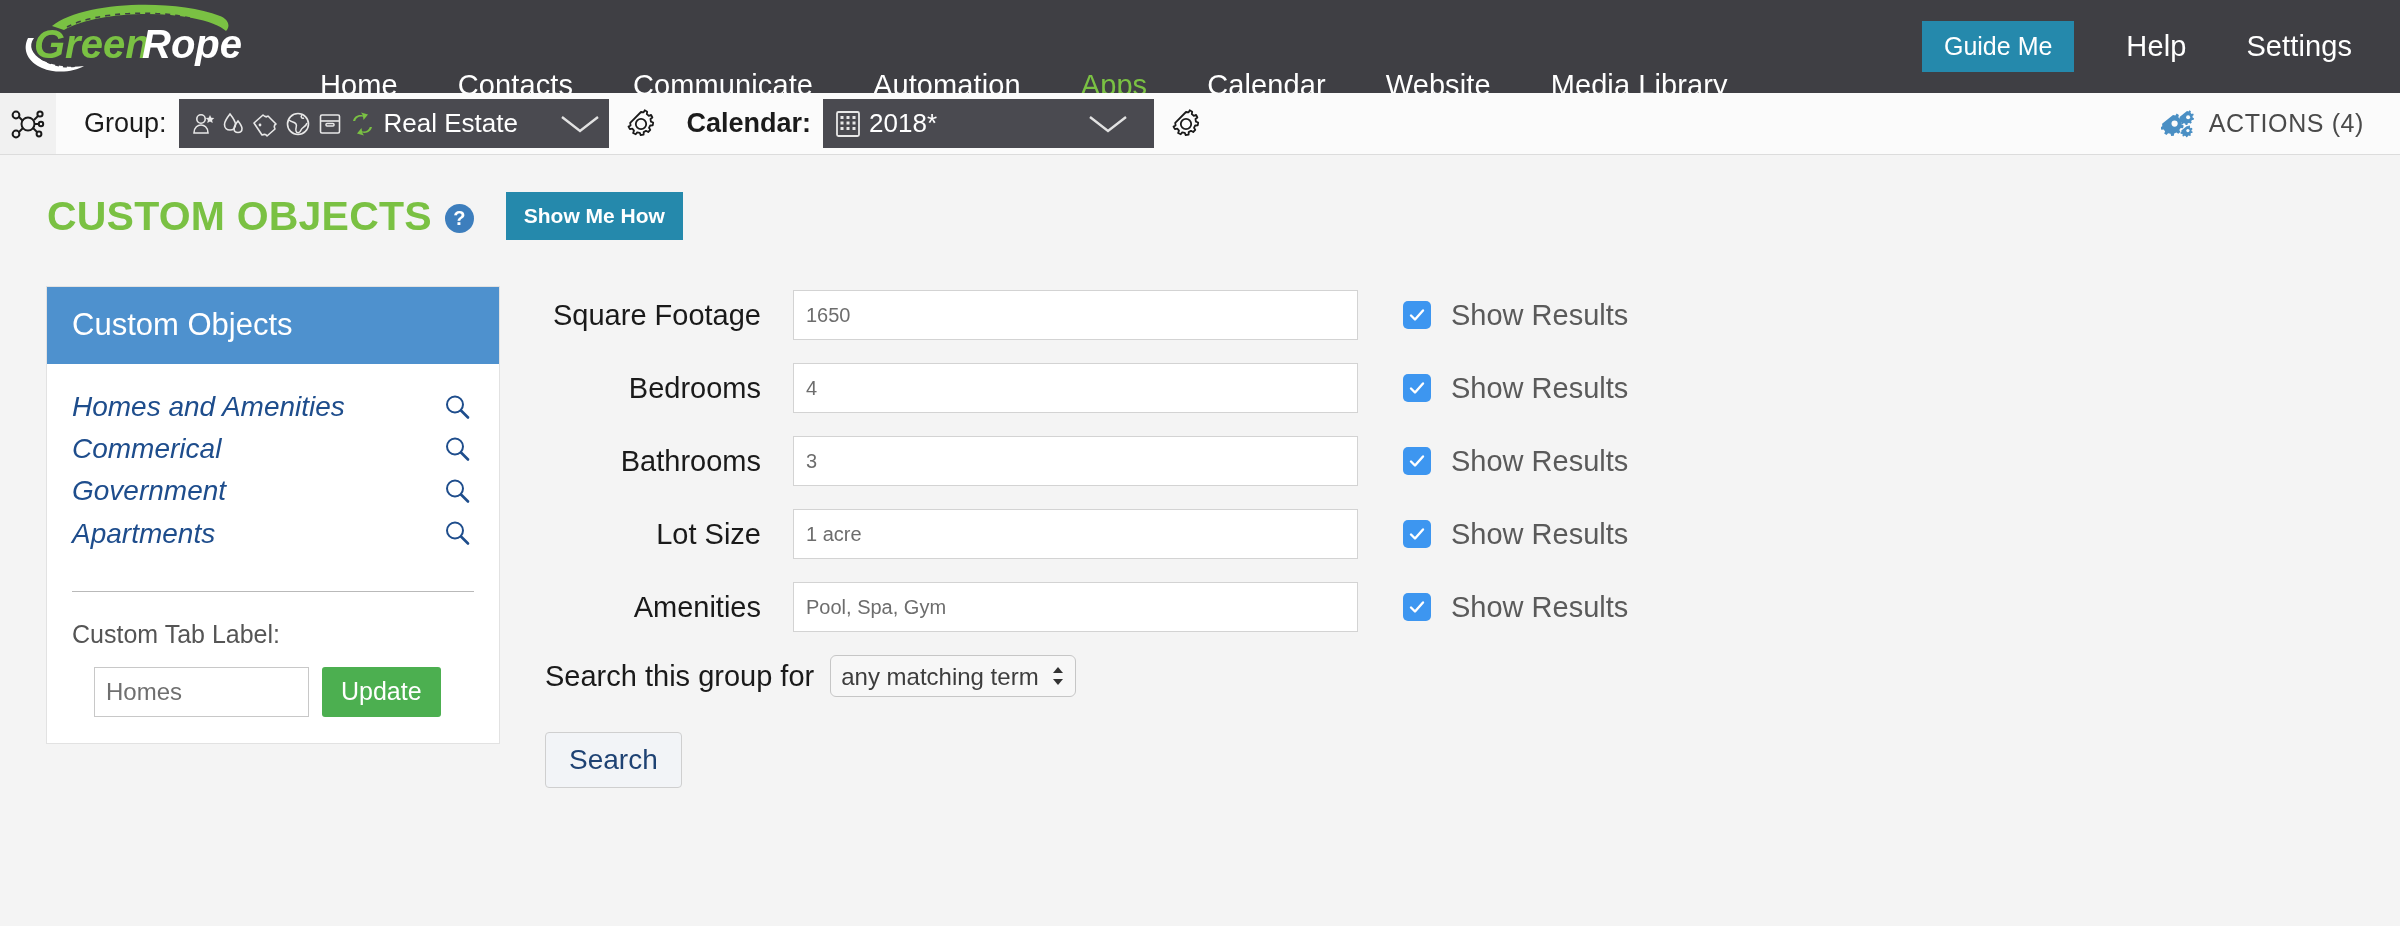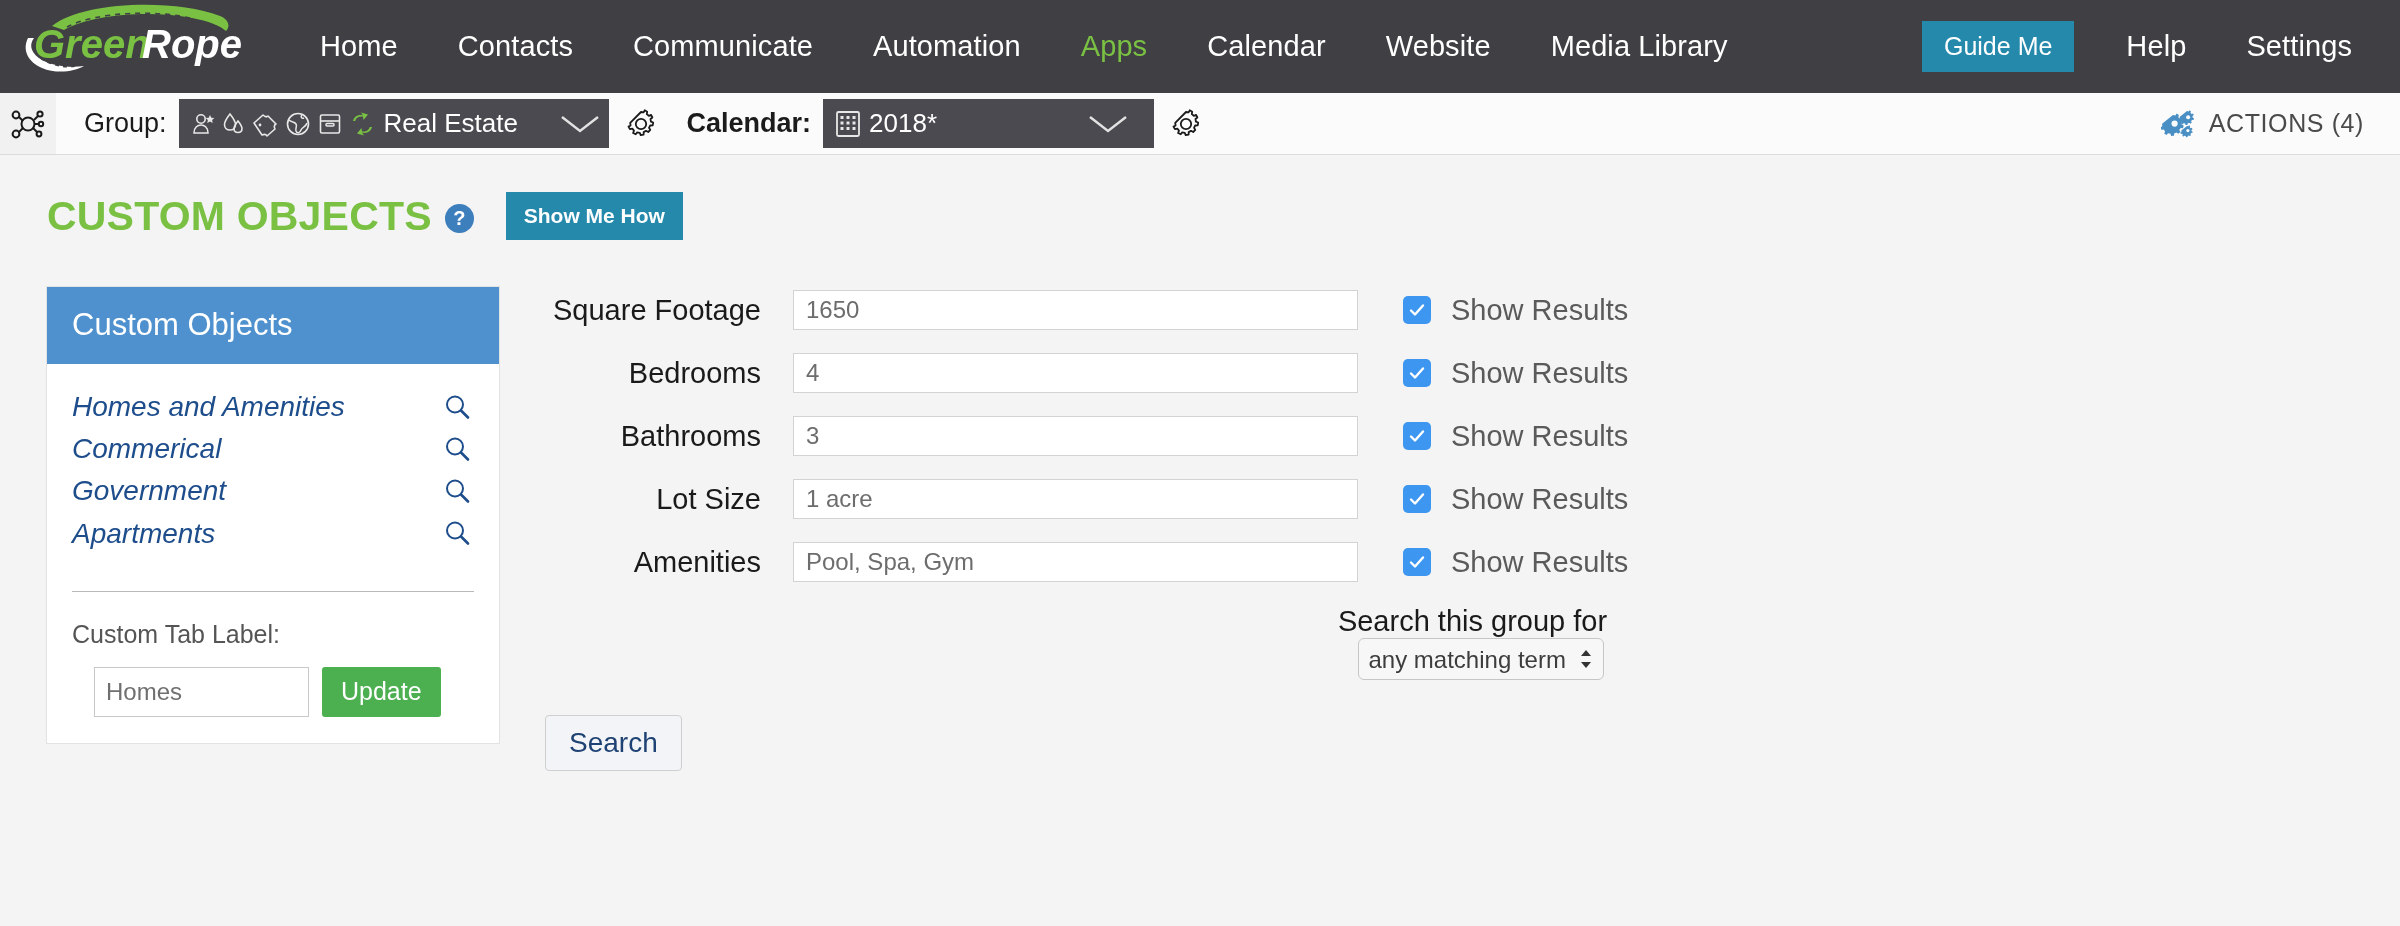--- a/index.html
+++ b/index.html
@@ -26,20 +26,21 @@
     flex: 0 0 auto;
     margin-right: 28px;
   }
   .logo-svg { display: block; }
 
   .nav-items {
     display: flex;
     align-items: center;
     flex: 1 1 auto;
     height: 100%;
+    margin-top: 39px;
   }
   .nav-link {
     color: #ffffff;
     font-size: 29px;
     font-weight: 400;
     letter-spacing: 0.1px;
     padding: 0 30px;
     text-decoration: none;
     white-space: nowrap;
     cursor: pointer;
@@ -271,24 +272,24 @@
   .field-label {
     width: 248px;
     text-align: right;
     font-size: 29px;
     color: #1a1a1a;
     padding-right: 32px;
     white-space: nowrap;
   }
   .field-input {
     width: 565px;
-    height: 40px;
+    height: 50px;
     border: 1px solid #d3d3d3;
     background: #ffffff;
-    font-size: 24px;
+    font-size: 20px;
     color: #555555;
     padding: 16px 12px;
     font-family: "Liberation Sans", sans-serif;
     outline: none;
   }
   .field-input::placeholder { color: #6d6d6d; opacity: 1; }
   .chk-wrap {
     display: flex;
     align-items: center;
     margin-left: 45px;
@@ -307,21 +308,20 @@
   .chk-label {
     font-size: 29px;
     color: #5a5a5a;
     margin-left: 20px;
     white-space: nowrap;
   }
 
   .search-row {
     display: flex;
     align-items: center;
-    flex-direction: column;
   }
   .search-for-label {
     font-size: 29px;
     color: #1a1a1a;
     white-space: nowrap;
   }
   .match-select {
     margin-left: 16px;
     height: 42px;
     border: 1px solid #c6c6c6;

